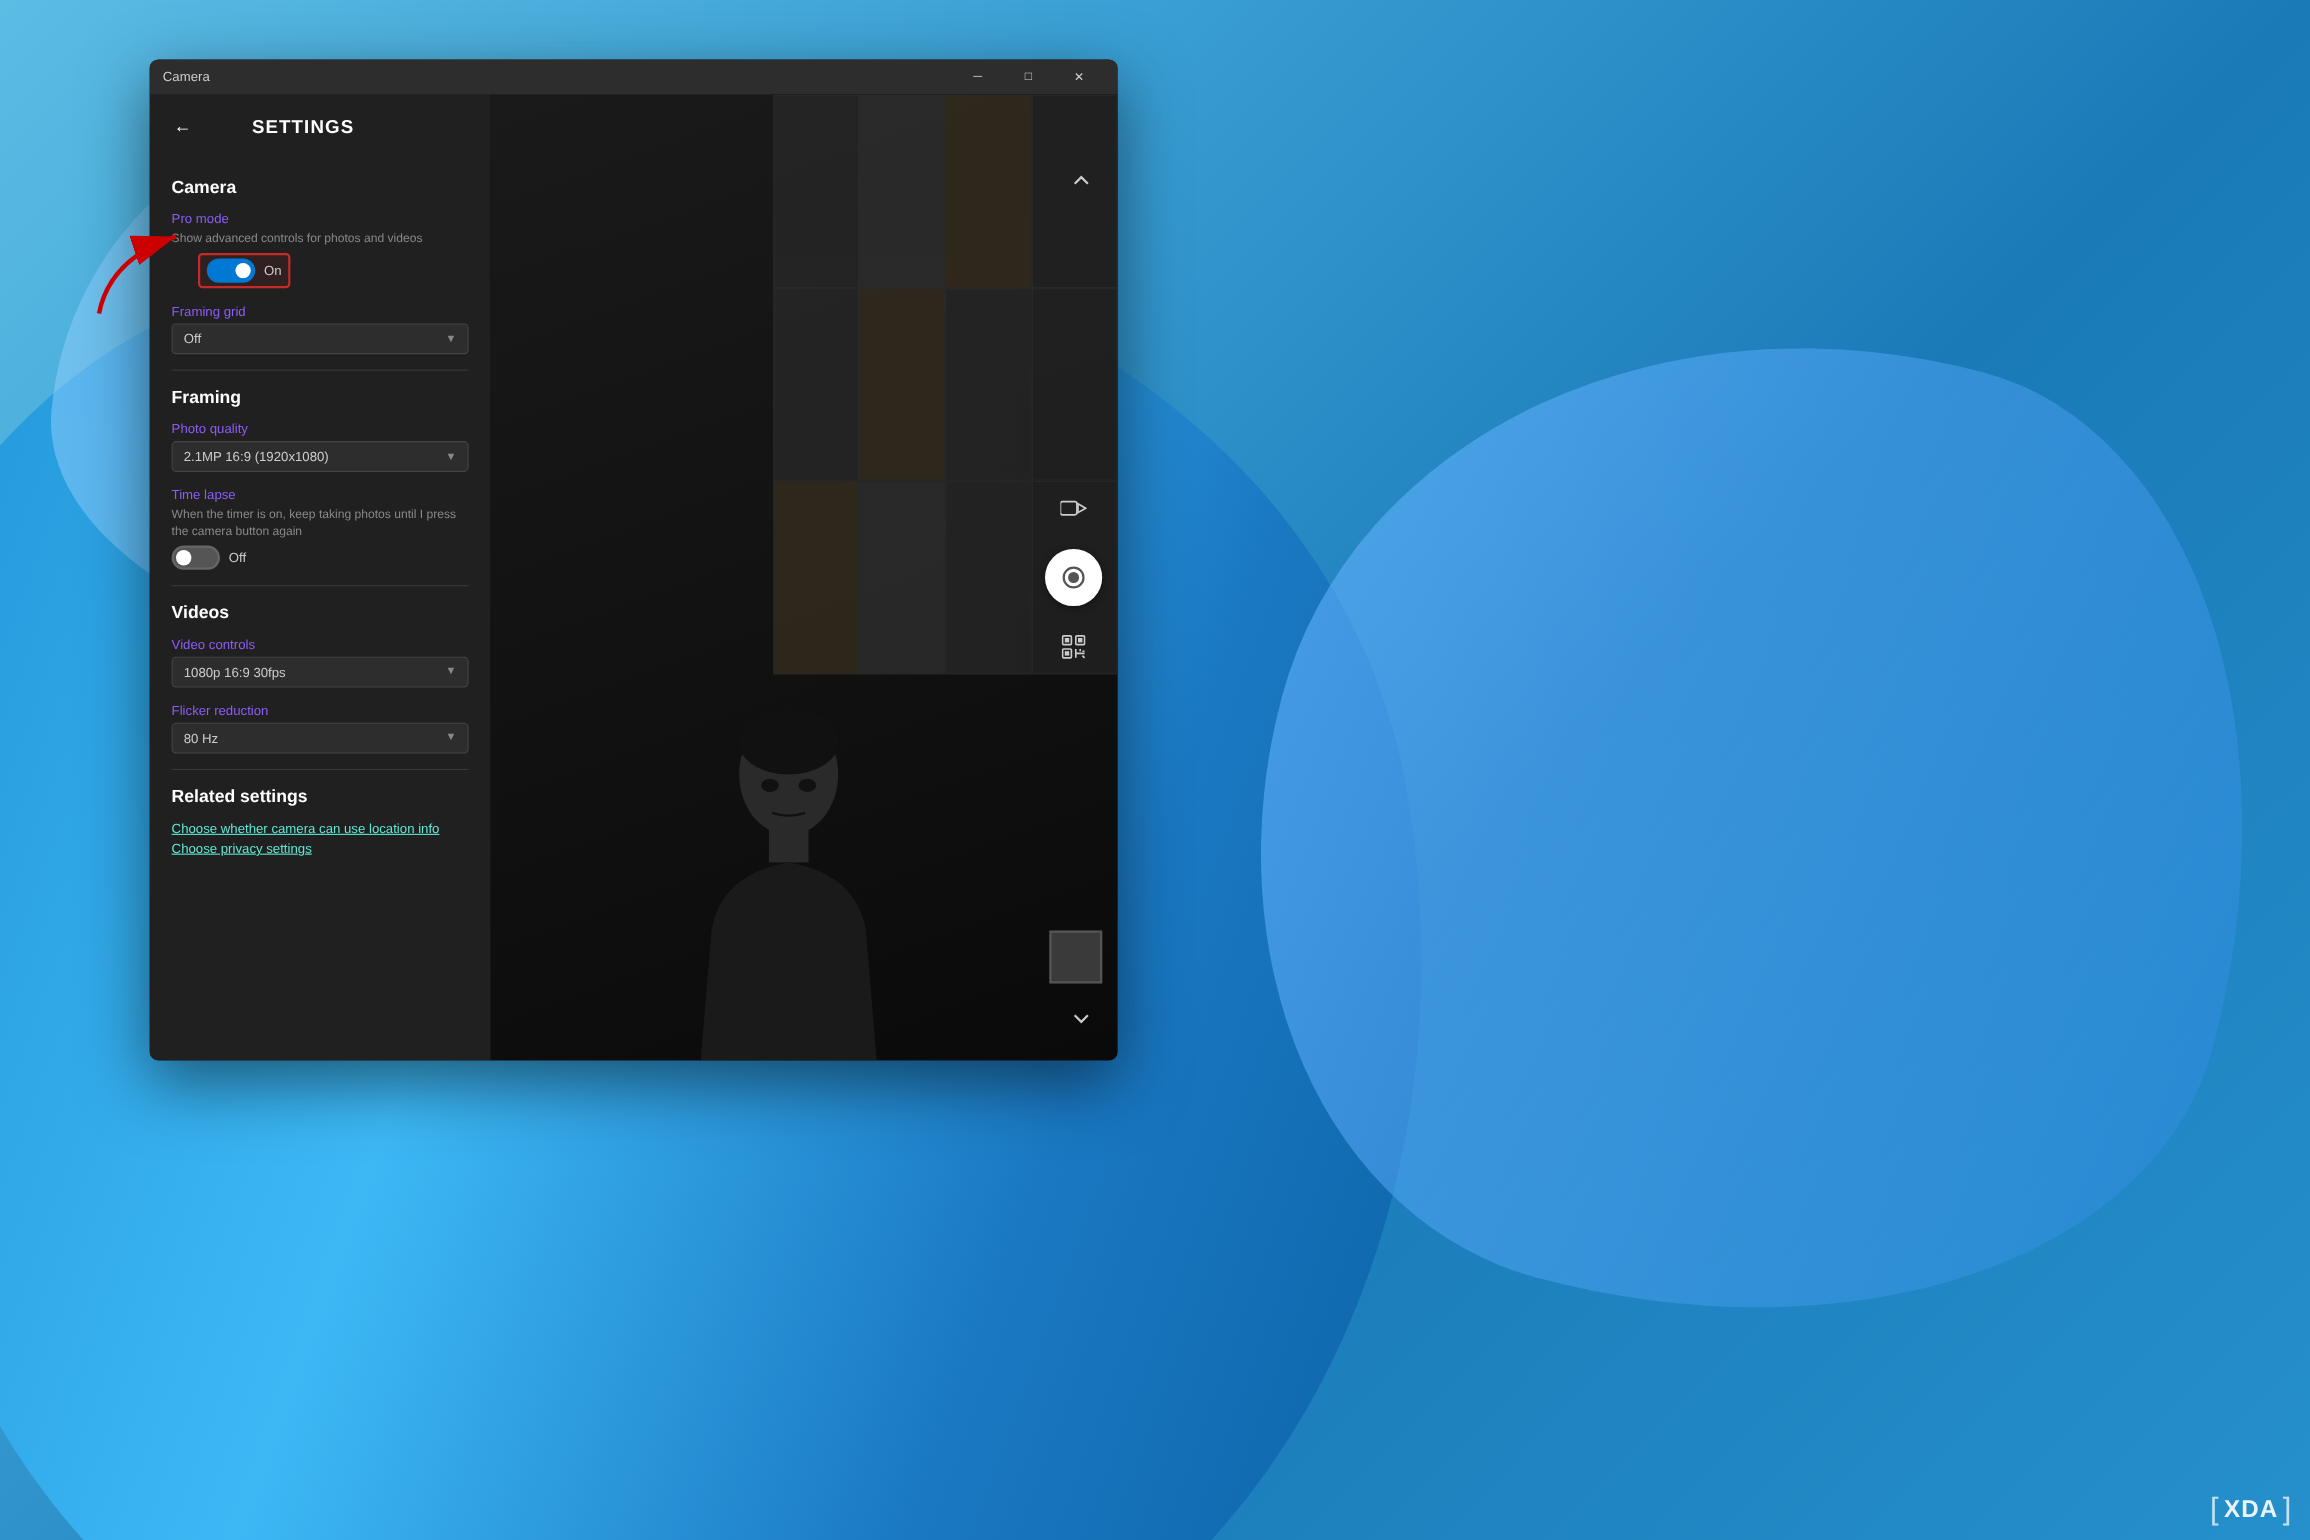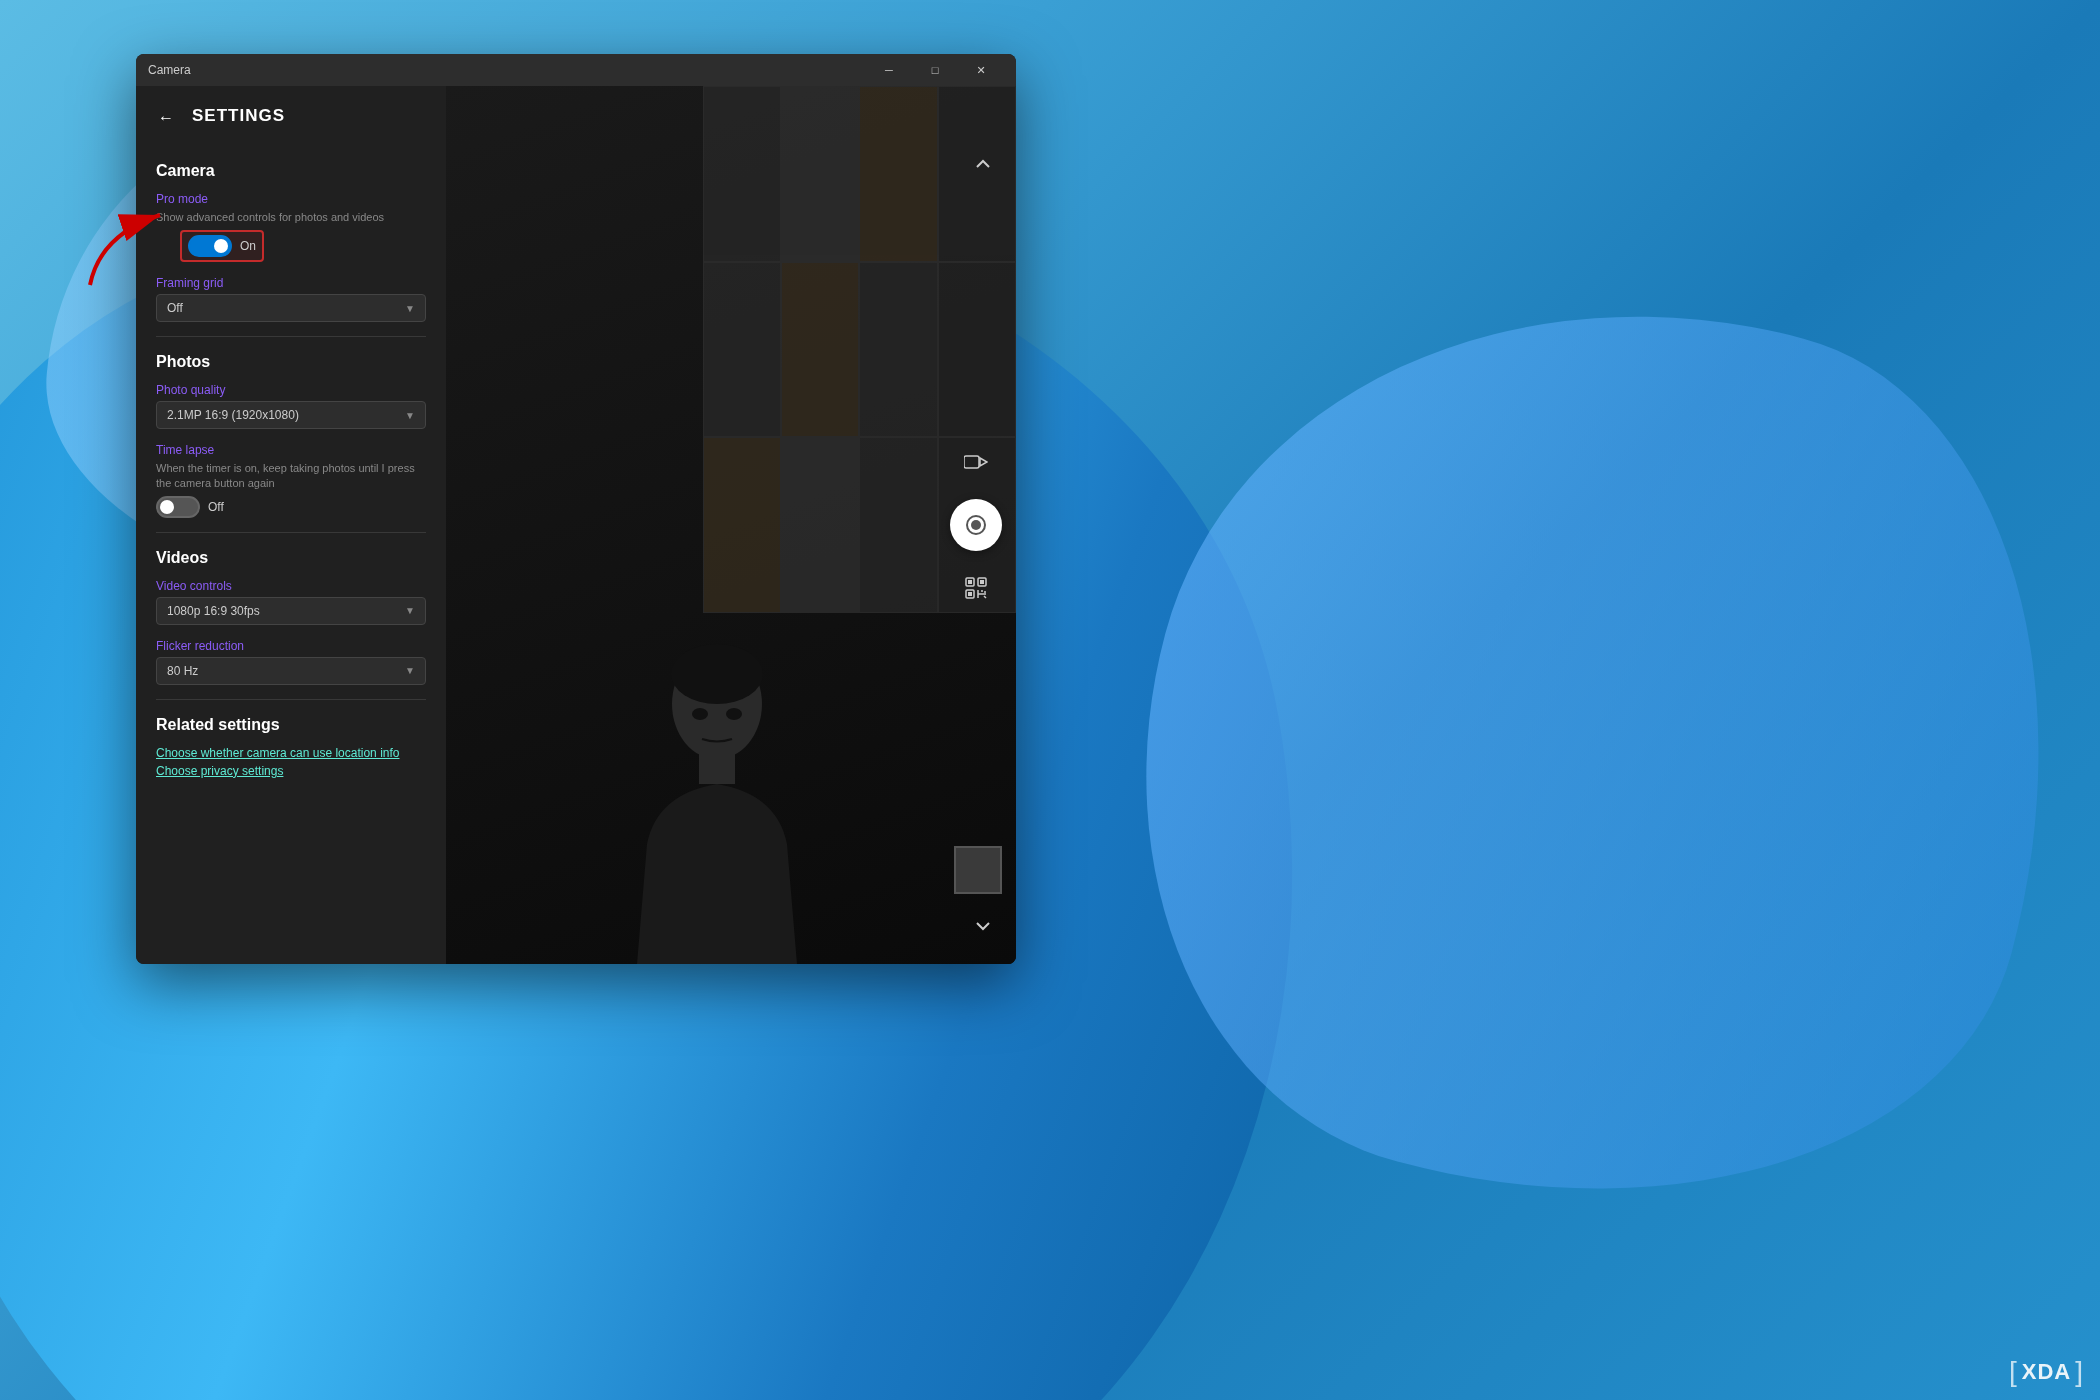--- a/index.html
+++ b/index.html
@@ -149,20 +149,21 @@
       border-radius: 4px;
       font-size: 16px;
     }
 
     .settings-title {
       color: #ffffff;
       font-size: 17px;
       font-weight: 600;
       letter-spacing: 1px;
       text-transform: uppercase;
+      margin-left: 37px;
     }
 
     .settings-body {
       padding: 8px 20px 20px 20px;
       flex: 1;
     }
 
     .section-heading {
       color: #ffffff;
       font-size: 16px;
@@ -498,21 +499,21 @@
         <div class="setting-item">
           <div class="setting-label">Framing grid</div>
           <div class="dropdown">
             <span>Off</span>
             <span class="dropdown-arrow">▼</span>
           </div>
         </div>
 
         <div class="divider"></div>
 
-        <div class="section-heading">Photos</div>
+        <div class="section-heading">Framing</div>
 
         <div class="setting-item">
           <div class="setting-label">Photo quality</div>
           <div class="dropdown">
             <span>2.1MP 16:9 (1920x1080)</span>
             <span class="dropdown-arrow">▼</span>
           </div>
         </div>
 
         <div class="setting-item">

